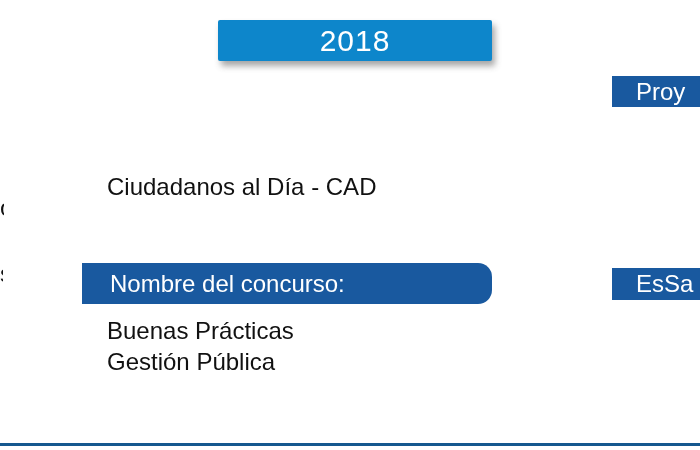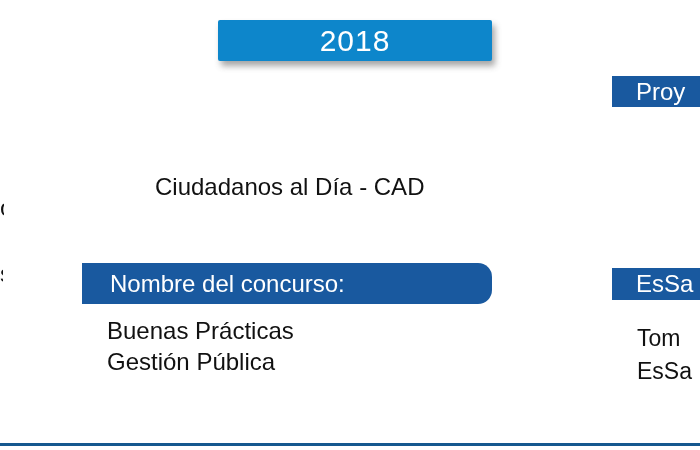--- a/index.html
+++ b/index.html
@@ -92,21 +92,20 @@
   .body-text {
     position: absolute;
     color: #111111;
     font-size: 24px;
     line-height: 1.28;
     white-space: pre;
   }
   .txt-institucion-value {
     left: 107px;
     top: 172px;
-    margin-left: 48px;
   }
   .txt-concurso-value {
     left: 107px;
     top: 316px;
   }
   .txt-categoria-value {
     left: 637px;
     top: 128px;
     font-size: 23px;
     line-height: 1.42;
@@ -164,21 +163,19 @@
   <div class="body-text txt-concurso-value">Buenas Prácticas
 Gestión Pública</div>
 
   <div class="label-bar bar-categoria">
     <span>Proy</span>
   </div>
 
   <div class="label-bar bar-proyecto">
     <span>EsSa</span>
   </div>
-  <div class="body-text txt-proyecto-value">Tom
-EsSa</div>
 
   <div class="edge-fragment edge-fragment-1">o</div>
   <div class="edge-fragment edge-fragment-2">s</div>
 
   <div class="bottom-rule"></div>
 
 </div>
 
 </body></html>

